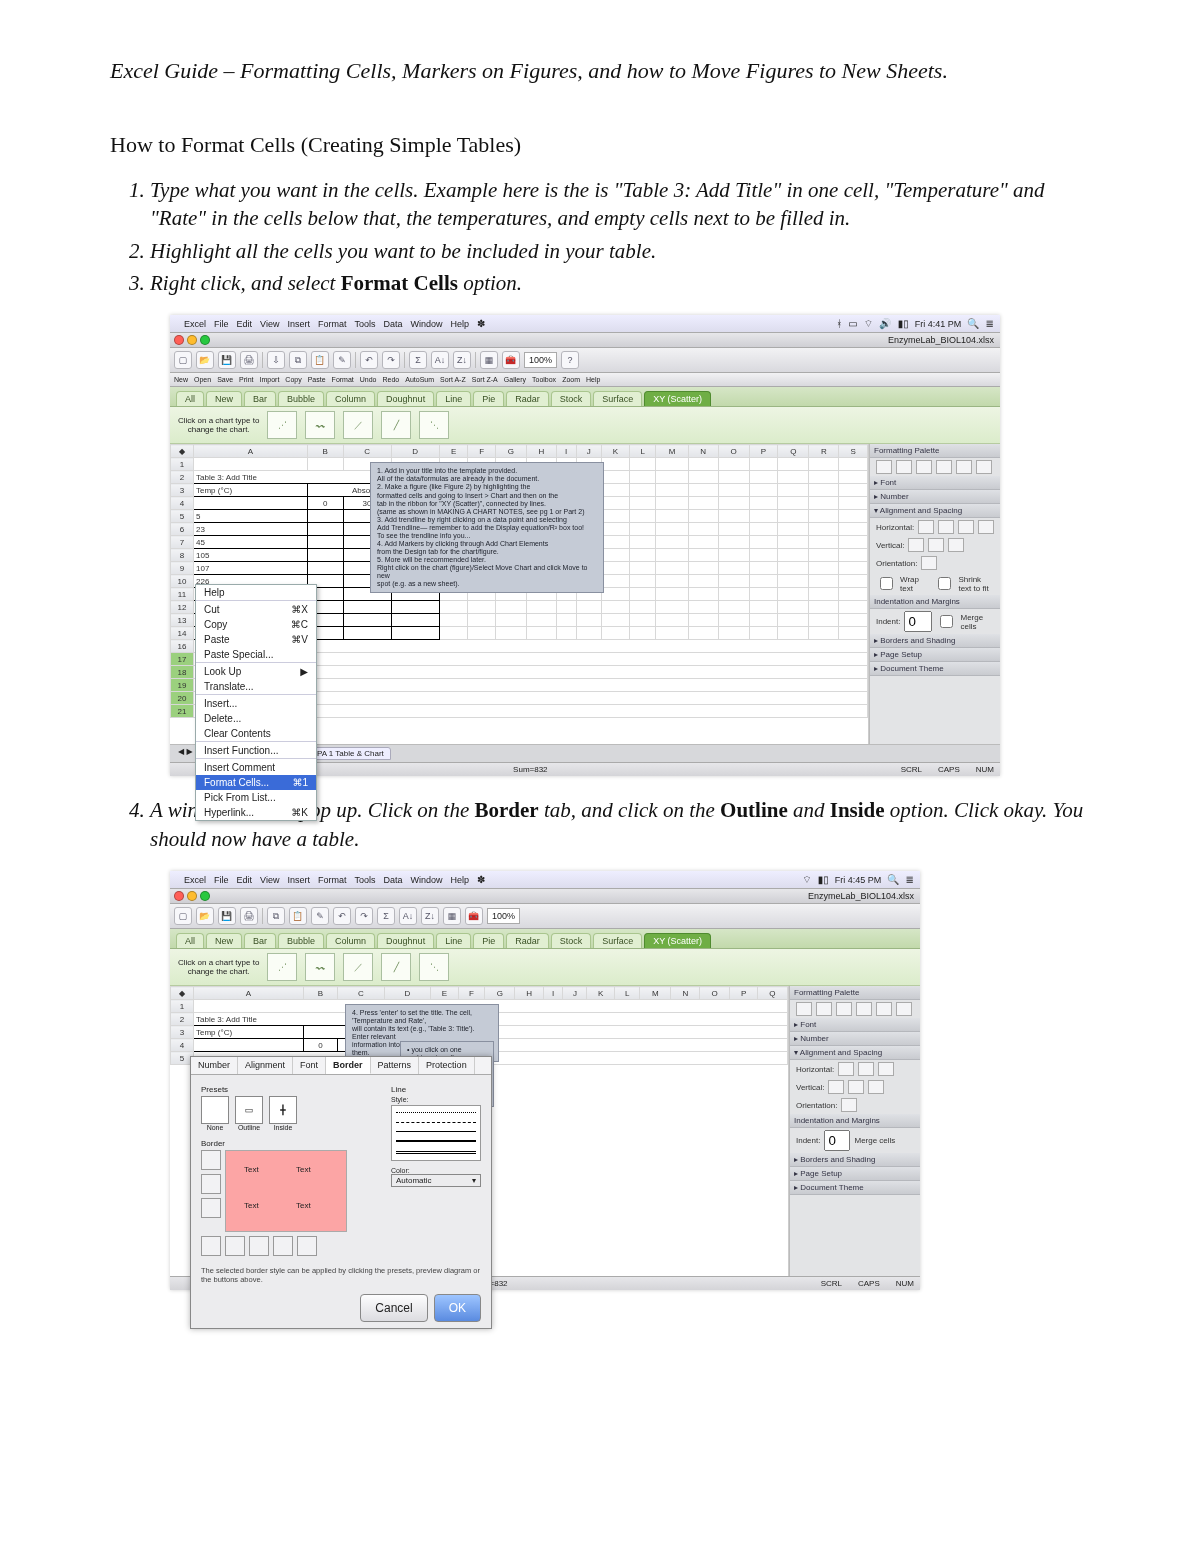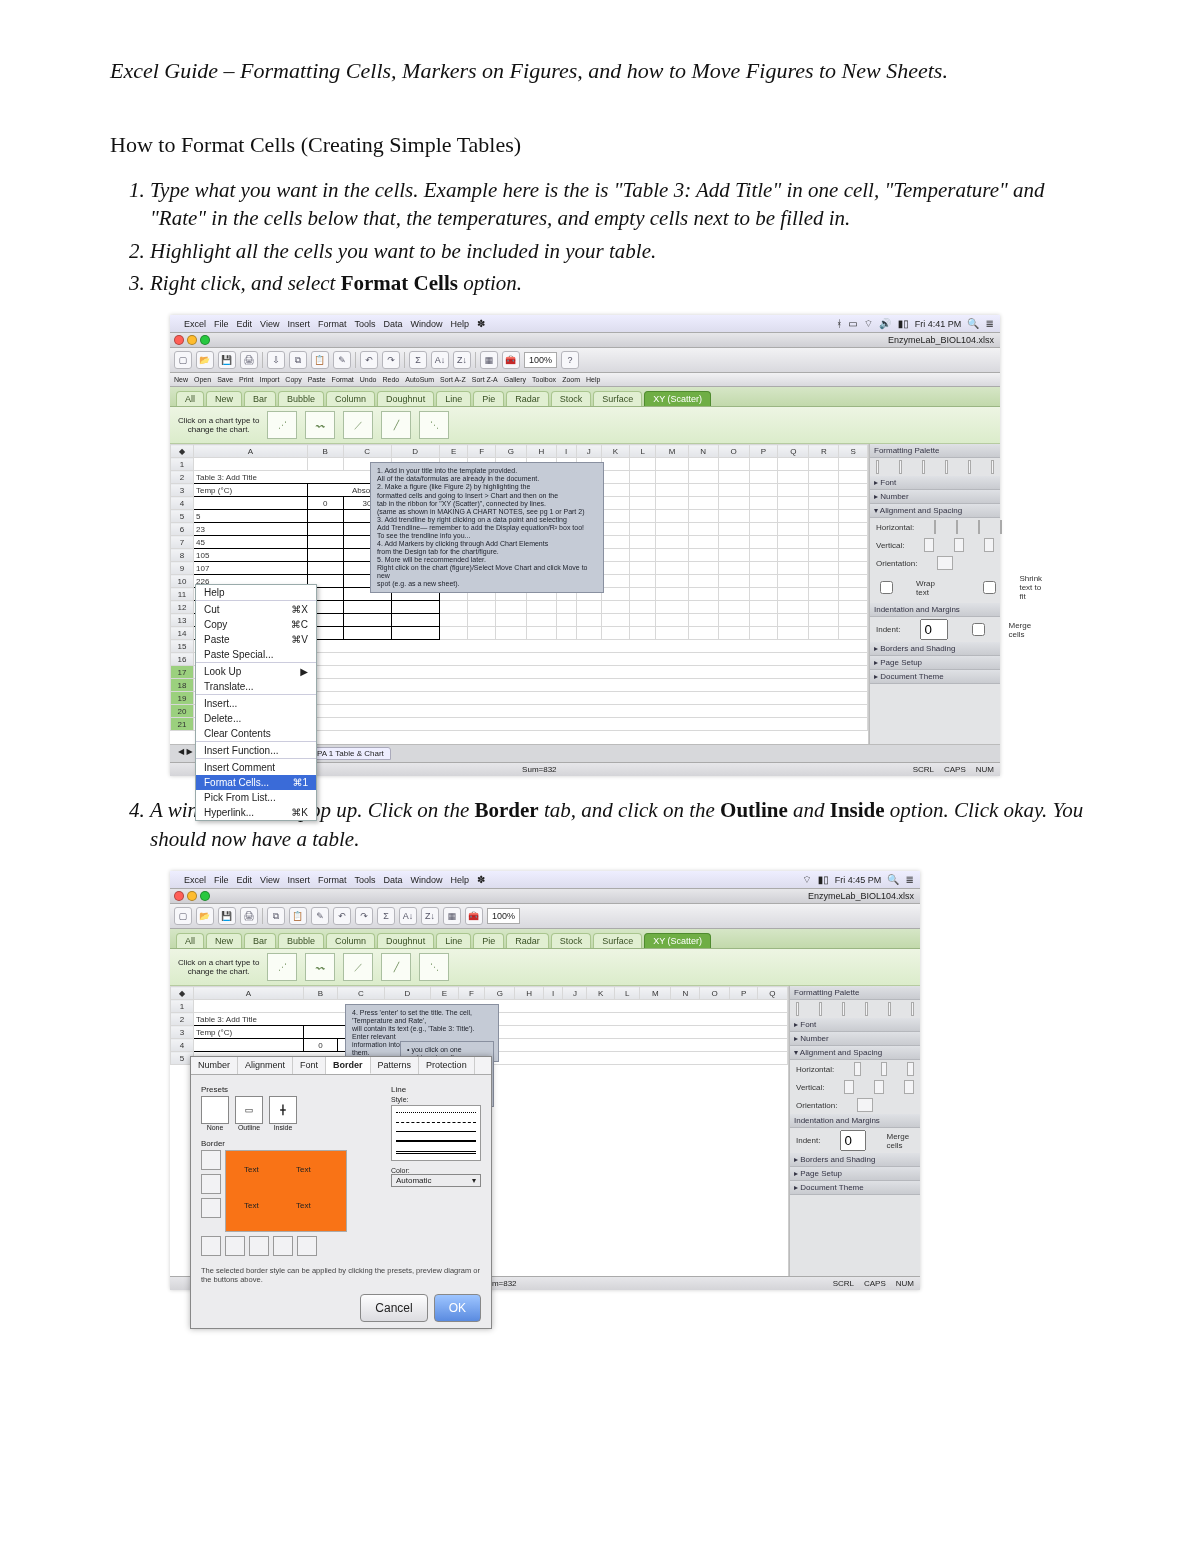--- a/index.html
+++ b/index.html
@@ -128,25 +128,25 @@
   }
 
   .sidebar{
     width:130px; background:#e3e4e6; border-left:1px solid #bbb;
     font-size:8px; color:#333; padding:0;
   }
   .sb-head{
     background:linear-gradient(#dfe1e5,#c9cbd0); padding:2px 4px;
     border-bottom:1px solid #b5b7bc; font-size:8px; color:#334;
   }
-  .sb-row{ display:flex; align-items:center; gap:20px; padding:2px 6px; }
+  .sb-row{ display:flex; align-items:center; gap:4px; padding:2px 6px; }
   .mini-btn{ width:14px;height:12px;border:1px solid #aaa;background:#f4f4f6;}
 
   .statusbar{
-    display:flex; align-items:center; gap:10px;
+    display:flex; align-items:center; gap:16px;
     background:linear-gradient(#e7e7ea,#d4d4d8);
     border-top:1px solid #aaa; padding:2px 6px; font-size:8px;
   }
   .sheet-tabs{
     display:flex; gap:1px; background:#d7d8db; padding:2px 4px;
     border-top:1px solid #bbb; font-size:8px;
   }
   .sheet-tab{
     background:#eef; border:1px solid #aab; padding:1px 6px; border-radius:3px 3px 0 0;
   }
@@ -167,21 +167,21 @@
   .dialog{
     position:absolute; background:#ececee; border:1px solid #888;
     box-shadow:0 0 6px rgba(0,0,0,0.3); font-size:9px; z-index:6;
   }
   .dlg-tabs{ display:flex; border-bottom:1px solid #aaa; background:#f3f3f5; }
   .dlg-tab{ padding:3px 7px; border-right:1px solid #ccc; }
   .dlg-tab.active{ background:#fff; border-bottom:1px solid #fff; font-weight:bold;}
   .dlg-body{ display:flex; gap:12px; padding:10px; }
   .preset-box{ width:26px;height:26px;border:1px solid #888;background:#fff;display:flex;align-items:center;justify-content:center;}
   .border-preview{
-    width:120px; height:80px; background:#f97316; border:1px solid #aaa; position:relative;
+    width:120px; height:80px; background:#fca5a5; border:1px solid #aaa; position:relative;
   }
   .side-btns{ display:flex; flex-direction:column; gap:4px;}
   .side-btn{ width:18px;height:18px;border:1px solid #999;background:#f2f2f4;}
   .dlg-foot{ display:flex; justify-content:flex-end; gap:6px; padding:6px 10px;}
   .dlg-btn{ border:1px solid #888; padding:6px 14px; border-radius:4px;
     background:linear-gradient(#fdfdfe,#dcdce0); font-size:12px;}
   .dlg-btn.primary{ background:linear-gradient(#9ec5ff,#5a8be0); color:#fff;}
 
   
   .ico{font-family:Arial,sans-serif;}
@@ -631,24 +631,20 @@
                 <td></td>
                 <td></td>
                 <td></td>
                 <td></td>
                 <td></td>
                 <td></td>
                 <td></td>
                 <td></td>
               </tr>
           <tr>
-                <th class="rowhead">15</th>
-                <td colspan="19"></td>
-              </tr>
-          <tr>
                 <th class="rowhead">16</th>
                 <td colspan="19"></td>
               </tr>
           <tr class="selband">
                 <th class="rowhead">17</th>
                 <td colspan="19"></td>
               </tr>
           <tr class="selband">
                 <th class="rowhead">18</th>
                 <td colspan="19"></td>

